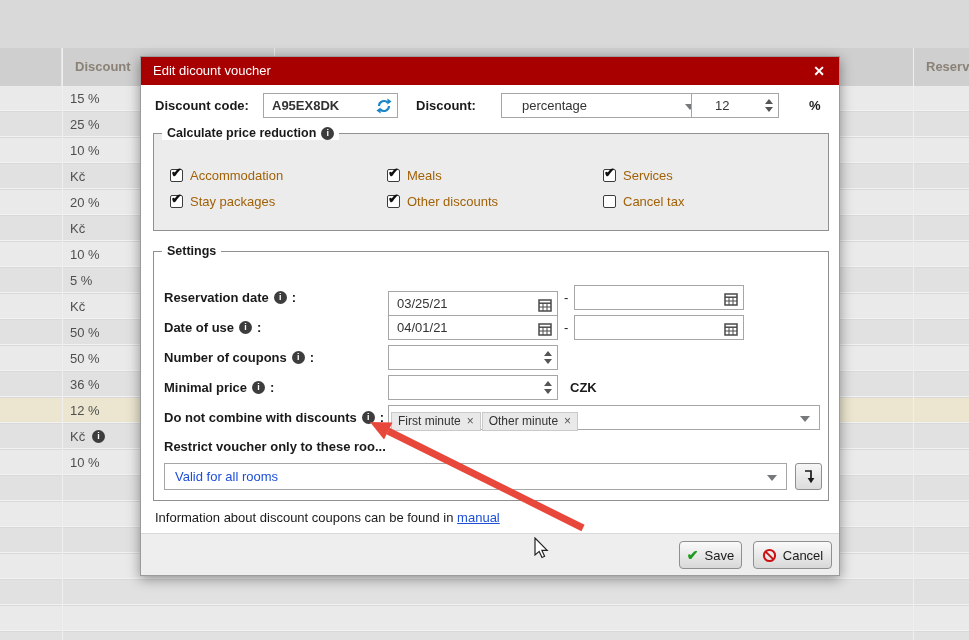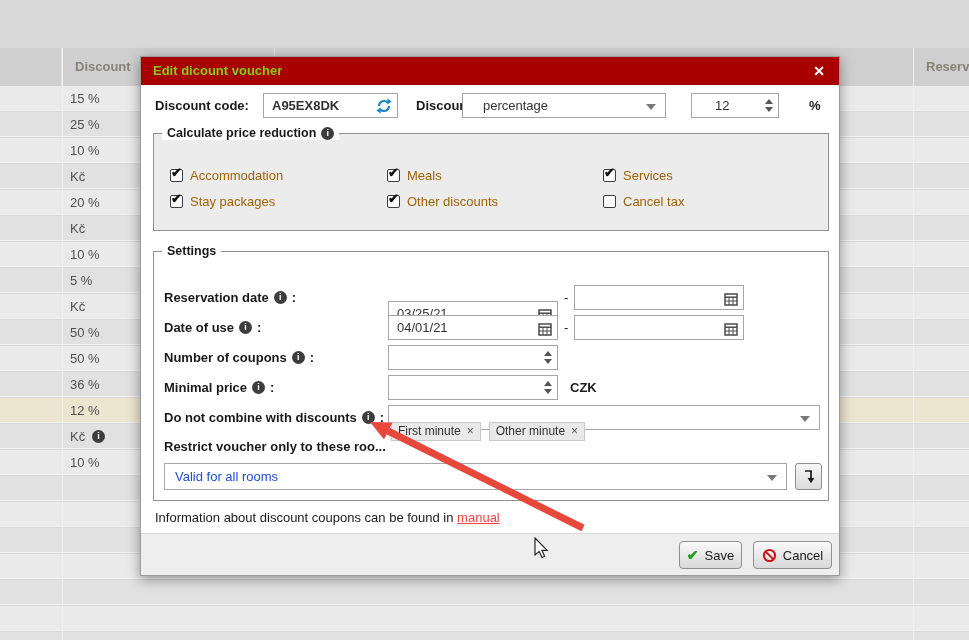--- a/index.html
+++ b/index.html
@@ -27,21 +27,21 @@
 
   .info-i { display:inline-block; width:13px; height:13px; border-radius:50%;
             background:#3d3d3d; color:#fff; font-size:9px; font-weight:bold;
             text-align:center; line-height:13px; vertical-align:middle; }
   .bg-row .info-i { position:absolute; left:92px; top:6px; }
 
   
   .modal { position:absolute; left:140px; top:56px; width:700px; height:520px;
            background:#fff; border:1px solid #9b9b9b; box-shadow:0 3px 12px rgba(0,0,0,.4); z-index:10; }
   .modal-header { position:absolute; top:0; left:0; right:0; height:28px; background:#a80000; }
-  .modal-title { position:absolute; left:12px; top:0; line-height:28px; color:#84cc16; font-weight:bold; }
+  .modal-title { position:absolute; left:12px; top:0; line-height:28px; color:#ffffff; font-weight:normal; }
   .modal-close { position:absolute; right:10px; top:0; width:20px; height:28px; line-height:28px;
                  text-align:center; color:#fff; font-weight:bold; font-size:14px; cursor:pointer; }
 
   .lbl { position:absolute; font-weight:bold; color:#1a1a1a; line-height:25px; white-space:nowrap; }
   .fld { position:absolute; height:25px; background:#fff; border:1px solid #a6a6a6; line-height:23px;
          color:#333; padding-left:8px; white-space:nowrap; }
   .icon-right { position:absolute; right:5px; top:4px; }
   .spin { position:absolute; right:1px; top:1px; width:17px; height:21px; display:flex; flex-direction:column;
           align-items:center; justify-content:center; gap:3px; }
   .tri-up   { width:0; height:0; border-left:4px solid transparent; border-right:4px solid transparent; border-bottom:5px solid #555; }
@@ -57,31 +57,31 @@
   .cb-grid { position:absolute; left:16px; top:32px; display:grid; grid-template-columns:217px 216px 216px;
              grid-auto-rows:18px; row-gap:8px; }
   .cb-item { display:flex; align-items:center; gap:7px; cursor:default; }
   .cb-box { position:relative; width:13px; height:13px; border:1px solid #3c3c3c; border-radius:2px; background:#fff; flex:none; }
   .cb-check { position:absolute; top:-5px; left:0; font-size:13px; font-weight:bold; color:#101010; }
   .cb-label { color:#a16207; }
 
   .lbl-row { display:flex; align-items:center; gap:5px; }
 
   .ms { padding:0; }
-  .tag-list { position:absolute; left:2px; top:16px; display:flex; gap:8px; }
+  .tag-list { position:absolute; left:2px; top:6px; display:flex; gap:1px; }
   .tag { display:inline-flex; align-items:center; gap:6px; height:19px; background:#e9e9e9;
          border:1px solid #c9c9c9; padding:0 6px; font-size:12px; color:#333; line-height:17px; }
   .tag-x { color:#555; font-size:12px; cursor:pointer; }
 
   .combo-placeholder { color:#1d4ed8; }
   .sq-btn { position:absolute; width:27px; height:27px; background:linear-gradient(#f6f6f6,#dcdcdc);
             border:1px solid #8f8f8f; border-radius:3px; display:flex; align-items:center; justify-content:center; cursor:pointer; }
 
   .info-line { position:absolute; left:14px; top:452px; line-height:18px; color:#1a1a1a; }
-  .info-link { color:#ef4444; text-decoration:underline; cursor:pointer; }
+  .info-link { color:#1d4ed8; text-decoration:underline; cursor:pointer; }
 
   .modal-footer { position:absolute; left:0; right:0; bottom:0; height:42px; background:#eeeeee; border-top:1px solid #d9d9d9; }
   .btn { position:absolute; top:7px; height:28px; display:flex; align-items:center; justify-content:center; gap:6px;
          background:linear-gradient(#fafafa,#d8d8d8); border:1px solid #8f8f8f; border-radius:4px;
          color:#1a1a1a; cursor:pointer; }
   .btn-save { right:97px; width:63px; }
   .btn-cancel { right:7px; width:79px; }
   .save-check { color:#1e9c1e; font-size:14px; font-weight:bold; line-height:1; }
 
   .overlay { position:absolute; left:0; top:0; z-index:50; pointer-events:none; }
@@ -178,21 +178,21 @@
     <span class="icon-right" style="top:4px;">
       <svg width="16" height="16" viewBox="0 0 16 16">
         <path d="M13 8 a5 5 0 0 1 -8.8 3.2" fill="none" stroke="#1a86c8" stroke-width="2.1"></path>
         <path d="M3 8 a5 5 0 0 1 8.8 -3.2" fill="none" stroke="#1a86c8" stroke-width="2.1"></path>
         <polygon points="11.4,0.6 11.4,6.4 15.6,3.5" fill="#1a86c8"></polygon>
         <polygon points="4.6,15.4 4.6,9.6 0.4,12.5" fill="#1a86c8"></polygon>
       </svg>
     </span>
   </div>
   <div class="lbl" style="left:275px; top:36px;">Discount:</div>
-  <div class="fld" style="left:321px; top:36px; width:204px;padding-left:20px;">
+  <div class="fld" style="left:360px; top:36px; width:204px;padding-left:20px;">
     <span>percentage</span>
     <span class="sel-arrow"></span>
   </div>
   <div class="fld" style="left:550px; top:36px; width:88px;padding-left:23px;">
     <span>12</span>
     <span class="spin">
         <span class="tri-up"></span>
         <span class="tri-down"></span>
       </span>
   </div>
@@ -244,21 +244,21 @@
   <div class="fieldset" style="left:12px; top:194px; width:676px; height:250px;">
     <div class="legend">
       <span>Settings</span>
     </div>
 
     <div class="lbl lbl-row" style="left:10px; top:33px;align-items:center;">
       <span>Reservation date</span>
       <span class="info-i">i</span>
       <span>:</span>
     </div>
-    <div class="fld" style="left:234px; top:49px; width:170px;">
+    <div class="fld" style="left:234px; top:39px; width:170px;">
       <span>03/25/21</span>
       <span class="icon-right">
         <svg width="14" height="14" viewBox="0 0 14 14">
             <rect x="1" y="2" width="12" height="11" fill="none" stroke="#4a4a4a" stroke-width="1.5"></rect>
             <line x1="1" y1="5.2" x2="13" y2="5.2" stroke="#4a4a4a" stroke-width="1.5"></line>
             <line x1="5" y1="5.2" x2="5" y2="13" stroke="#4a4a4a" stroke-width="1"></line>
             <line x1="9" y1="5.2" x2="9" y2="13" stroke="#4a4a4a" stroke-width="1"></line>
             <line x1="1" y1="9" x2="13" y2="9" stroke="#4a4a4a" stroke-width="1"></line>
           </svg>
       </span>

